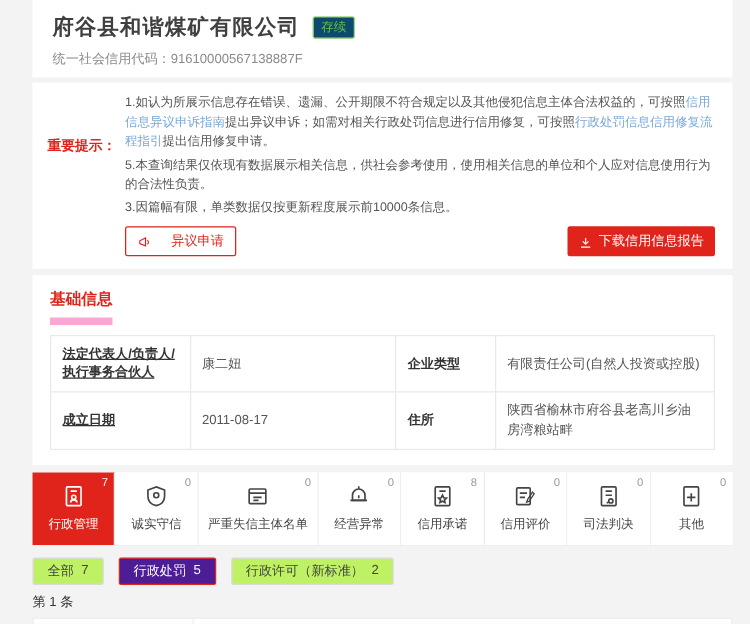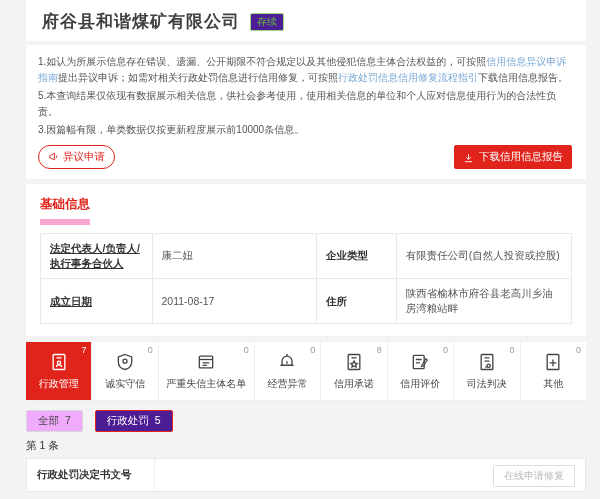--- a/index.html
+++ b/index.html
@@ -13,36 +13,36 @@
   .content { margin-left:26px; width:560px; }
 
   .card { background:#fff; }
 
   
   .header-card { padding:10px 16px 8px; margin-bottom:4px; }
   .title-row { display:flex; align-items:center; }
   .company-title { font-size:17px; font-weight:bold; color:#3f3f3f; letter-spacing:1px; }
   .status-badge {
     margin-left:10px; font-size:10px; color:#6abf40;
-    border:1px solid #9ed67e; background:#4c1d95;
+    border:1px solid #9ed67e; background:#0c4a6e;
     padding:1px 6px; border-radius:2px;
   }
   .credit-code { margin-top:7px; font-size:10.5px; color:#8a8a8a; }
 
   
   .notice-card { display:flex; padding:9px 14px 10px 12px; margin-bottom:5px; }
   .notice-label { width:62px; flex:0 0 62px; color:#e0241b; font-size:11px; font-weight:bold; padding-top:34px; }
   .notice-body { flex:1; }
   .notice-item { font-size:10px; color:#555; line-height:1.55; margin-bottom:3px; }
   .notice-link { color:#7aa8d6; cursor:pointer; }
   .notice-buttons { display:flex; justify-content:space-between; align-items:center; margin-top:7px; }
   .btn-appeal {
-    display:inline-flex; align-items:center; gap:4px;
+    display:inline-flex; align-items:center; gap:16px;
     border:1px solid #e0241b; color:#e0241b; background:#fff;
-    font-size:10.5px; padding:4px 9px; border-radius:12px; cursor:pointer;
+    font-size:10.5px; padding:4px 9px; border-radius:2px; cursor:pointer;
   }
   .btn-download {
     display:inline-flex; align-items:flex-end; gap:5px;
     background:#e0241b; color:#fff; border:none;
     font-size:10.5px; padding:5px 9px; border-radius:2px; cursor:pointer;
   }
 
   
   .basic-card { padding:10px 14px 12px; margin-bottom:6px; }
   .section-title { display:inline-block; font-size:12.5px; font-weight:bold; color:#e0241b; padding-bottom:6px; border-bottom:6px solid #f9a8d4; }
@@ -64,21 +64,21 @@
   .tab .tab-label { font-size:10px; white-space:nowrap; }
   .tab.wide { flex:1.45 1 0; }
   .tab .tab-count { position:absolute; top:3px; right:5px; font-size:9px; color:#999; }
   .tab.active { background:#e0241b; color:#fff; }
   .tab.active .tab-count { color:#fff; }
   .tab svg { display:block; }
 
   
   .subtabs { display:flex; align-items:center; gap:12px; margin:9px 0 0 0; }
   .subtab {
-    font-size:10.5px; padding:3px 11px; background:#f0abfc;
+    font-size:10.5px; padding:3px 11px; background:#bef264;
     border:1px solid #d9d9d9; color:#444; border-radius:2px; cursor:pointer;
     display:inline-flex; gap:6px;
   }
   .subtab.active { background:#4c1d95; border-color:#e0241b; color:#fff; }
 
   .list-meta { text-align:left; font-size:10.5px; color:#333; margin:7px 2px 5px 0; }
 
   
   .penalty-table { background:#fff; border:1px solid #e9e9e9; }
   .p-row { display:flex; border-bottom:1px solid #eee; }
@@ -98,25 +98,27 @@
 <body>
 
 <div class="page">
   <div class="content">
 
     <div class="card header-card">
       <div class="title-row">
         <span class="company-title">府谷县和谐煤矿有限公司</span>
         <span class="status-badge">存续</span>
       </div>
+      <div class="credit-code">统一社会信用代码：91610000567138887F</div>
     </div>
 
     <div class="card notice-card">
+      <div class="notice-label">重要提示：</div>
       <div class="notice-body">
-        <div class="notice-item"><span>1.如认为所展示信息存在错误、遗漏、公开期限不符合规定以及其他侵犯信息主体合法权益的，可按照</span><span class="notice-link">信用信息异议申诉指南</span><span>提出异议申诉；如需对相关行政处罚信息进行信用修复，可按照</span><span class="notice-link">行政处罚信息信用修复流程指引</span><span>下载信用信息报告。</span></div>
+        <div class="notice-item"><span>1.如认为所展示信息存在错误、遗漏、公开期限不符合规定以及其他侵犯信息主体合法权益的，可按照</span><span class="notice-link">信用信息异议申诉指南</span><span>提出异议申诉；如需对相关行政处罚信息进行信用修复，可按照</span><span class="notice-link">行政处罚信息信用修复流程指引</span><span>提出信用修复申请。</span></div>
         <div class="notice-item">5.本查询结果仅依现有数据展示相关信息，供社会参考使用，使用相关信息的单位和个人应对信息使用行为的合法性负责。</div>
         <div class="notice-item">3.因篇幅有限，单类数据仅按更新程度展示前10000条信息。</div>
         <div class="notice-buttons">
           <button class="btn-appeal">
             <svg width="11" height="11" viewBox="0 0 24 24" fill="none" stroke="#e0241b" stroke-width="2">
                 <path d="M4 10v5l10 4V5L4 10z"></path>
                 <path d="M17 9a4 4 0 0 1 0 7"></path>
               </svg>
             <span>异议申请</span>
           </button>
@@ -230,20 +232,24 @@
 
     <div class="subtabs">
       <button class="subtab">
           <span>全部</span>
           <span>7</span>
         </button>
       <button class="subtab active">
           <span>行政处罚</span>
           <span>5</span>
         </button>
+      <button class="subtab">
+          <span>行政许可（新标准）</span>
+          <span>2</span>
+        </button>
     </div>
 
     <div class="list-meta">第 1 条</div>
 
     <div class="penalty-table">
       <div class="p-row">
         <div class="p-label">行政处罚决定书文号</div>
         <div class="p-value">
 
           <button class="btn-repair">在线申请修复</button>

